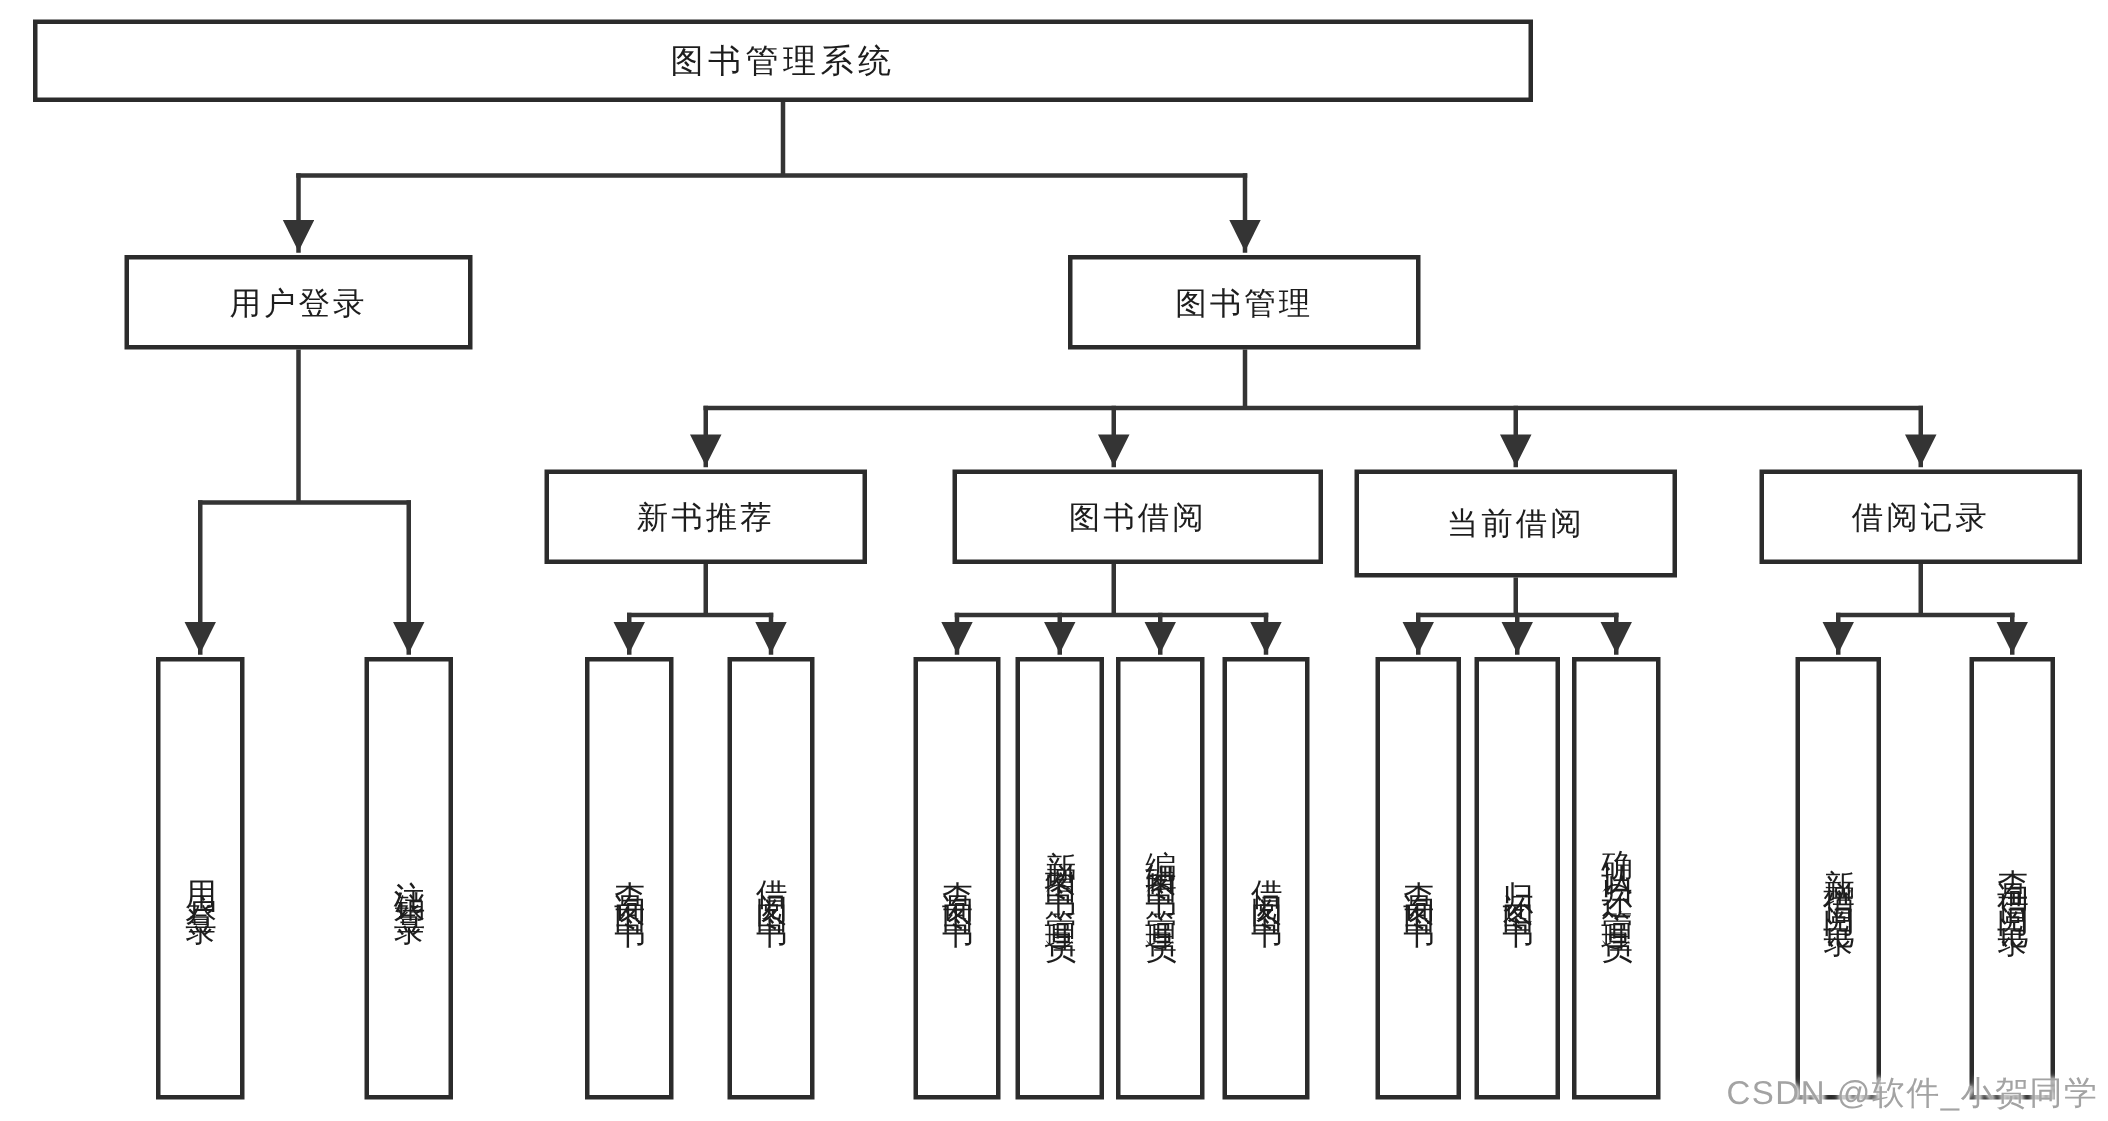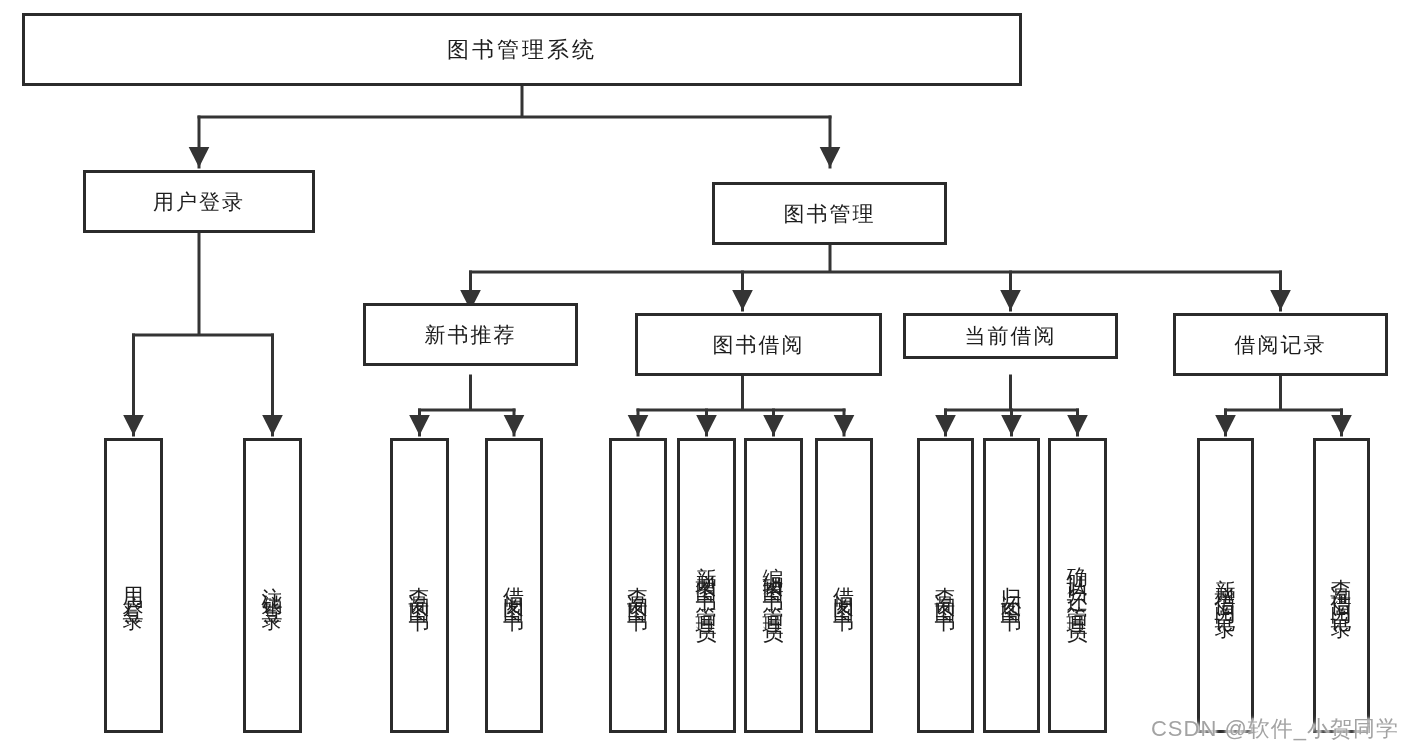--- a/index.html
+++ b/index.html
@@ -69,38 +69,38 @@
       <line x1="945.5" y1="410" x2="945.5" y2="435" marker-end="url(#arrow)"></line>
       <line x1="1011.5" y1="410" x2="1011.5" y2="435" marker-end="url(#arrow)"></line>
       <line x1="1077.5" y1="410" x2="1077.5" y2="435" marker-end="url(#arrow)"></line>
 
       <path d="M1280.5,376 V410 M1225.5,410 H1341.5"></path>
       <line x1="1225.5" y1="410" x2="1225.5" y2="435" marker-end="url(#arrow)"></line>
       <line x1="1341.5" y1="410" x2="1341.5" y2="435" marker-end="url(#arrow)"></line>
     </g>
   </svg>
 
-  <div class="hnode root" style="left:22px;top:13px;width:1000px;height:73px;">
+  <div class="hnode root" style="left:22px;top:13px;width:1000px;height:55px;">
     <span>图书管理系统</span>
   </div>
 
   <div class="hnode" style="left:83px;top:170px;width:232px;height:63px;">
     <span>用户登录</span>
   </div>
-  <div class="hnode" style="left:712px;top:170px;width:235px;height:63px;margin-top:12px;">
+  <div class="hnode" style="left:712px;top:170px;width:235px;height:63px;">
     <span>图书管理</span>
   </div>
 
-  <div class="hnode" style="left:363px;top:303px;width:215px;height:63px;text-align:right;">
+  <div class="hnode" style="left:363px;top:313px;width:215px;height:63px;text-align:right;">
     <span>新书推荐</span>
   </div>
   <div class="hnode" style="left:635px;top:313px;width:247px;height:63px;">
     <span>图书借阅</span>
   </div>
-  <div class="hnode" style="left:903px;top:313px;width:215px;height:46px;">
+  <div class="hnode" style="left:903px;top:313px;width:215px;height:72px;">
     <span>当前借阅</span>
   </div>
   <div class="hnode" style="left:1173px;top:313px;width:215px;height:63px;">
     <span>借阅记录</span>
   </div>
 
   <div class="leaf" style="left:104px;width:59px;">
     <span class="vtext">用户登录</span>
   </div>
   <div class="leaf" style="left:243px;width:59px;">

